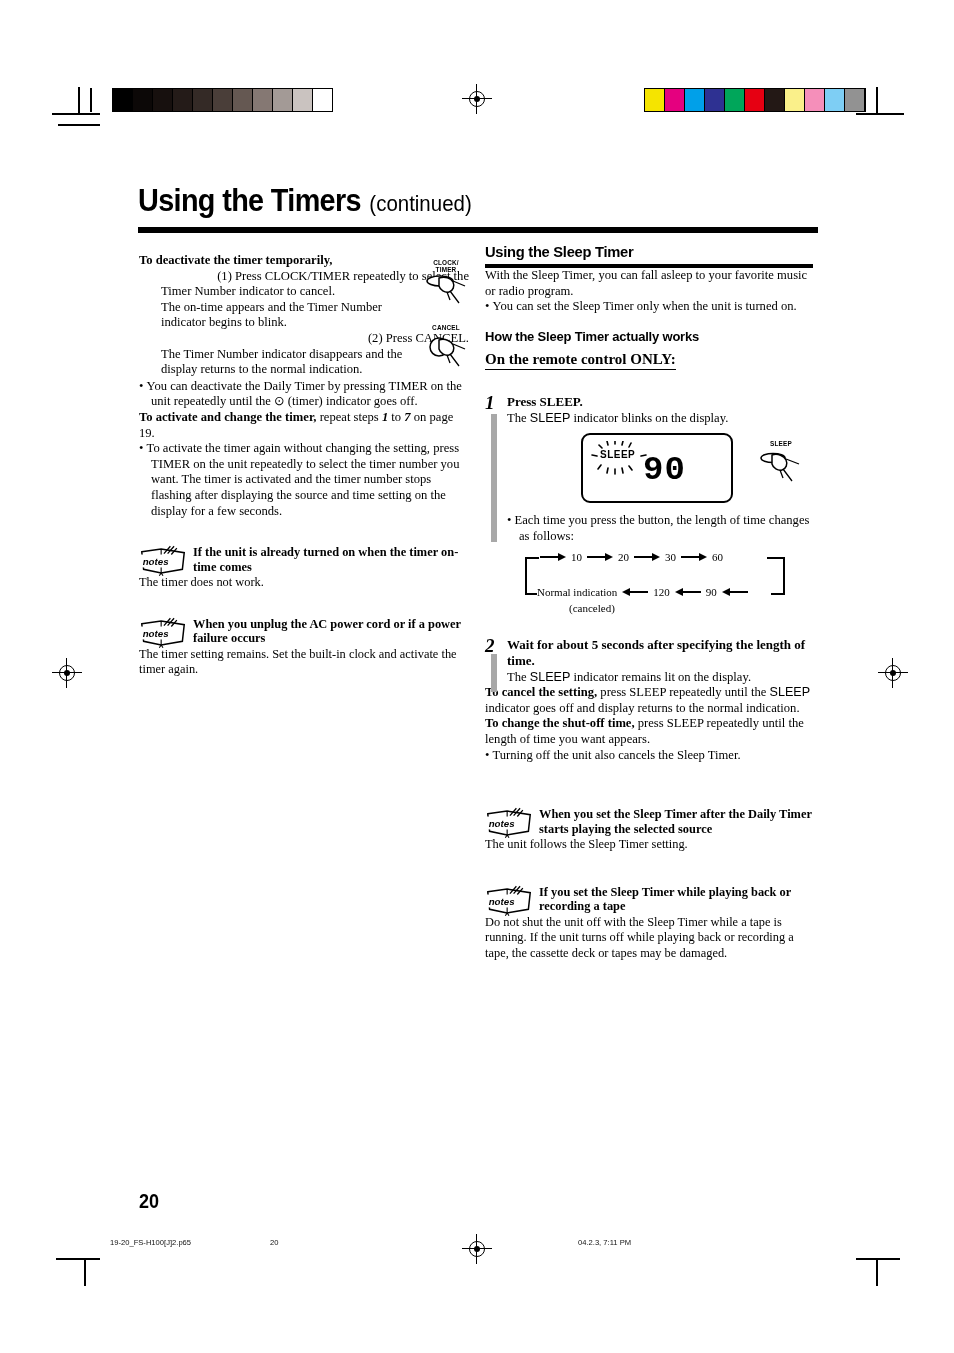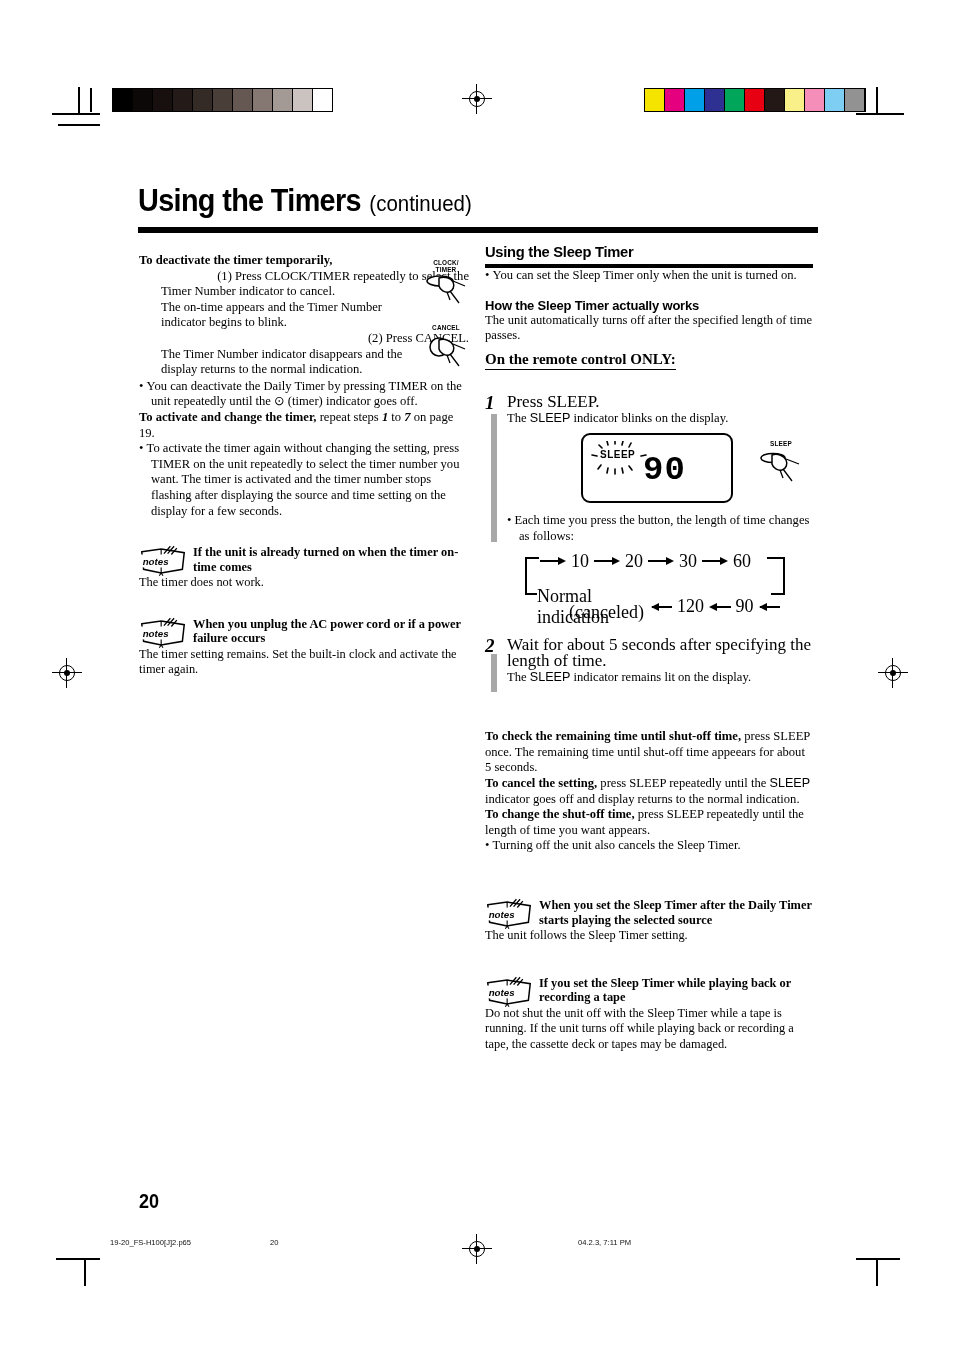--- a/index.html
+++ b/index.html
@@ -54,21 +54,21 @@
   .sechead-rule{height:4px;background:#000;margin-top:3px;}
   .subhead{font-family:"Liberation Sans",sans-serif;font-weight:bold;
            font-size:13px;letter-spacing:-0.2px;}
   .undersub{font-weight:bold;font-size:15px;display:inline-block;
             border-bottom:1.6px solid #000;padding-bottom:1px;}
 
   
   .step{position:relative;padding-left:22px;}
   .step .num{position:absolute;left:0;top:-2px;font-weight:bold;font-style:italic;
              font-size:19px;font-family:"Liberation Serif",serif;}
-  .step .head{font-weight:normal;font-size:17px;line-height:16px;margin-top:24px;}
+  .step .head{font-weight:bold;font-size:13px;line-height:16px;margin-top:24px;}
   .step .body{font-size:12.6px;line-height:15.6px;margin-top:1px;}
   .greybar{position:absolute;left:6px;width:6px;background:#a8a8a8;}
 
   
   .note{position:relative;padding-left:54px;min-height:30px;}
   .note .ic{position:absolute;left:0;top:0;width:48px;height:32px;}
   .note .nh{font-weight:bold;font-size:12.4px;line-height:14.6px;}
   .note .nb{font-size:12.4px;line-height:15.4px;margin-left:-54px;margin-top:1px;}
 
   
@@ -76,21 +76,21 @@
        margin:7px 0 0 74px;position:relative;background:#fff;}
   .lcd .sleeplab{position:absolute;left:17px;top:14px;
        font-family:"Liberation Sans",sans-serif;font-weight:bold;font-size:10px;
        letter-spacing:.5px;}
   .lcd .digits{position:absolute;left:60px;top:18px;
        font-family:"Liberation Mono",monospace;font-weight:bold;font-size:34px;
        line-height:34px;letter-spacing:1px;}
 
   
   .flow{position:relative;margin:6px 0 0 18px;width:260px;height:60px;
-        font-size:18px;}
+        font-size:11px;}
   .flow .row{position:absolute;display:flex;align-items:center;}
   .flow .v{font-family:"Liberation Serif",serif;}
   .arrow{display:inline-block;width:26px;height:8px;position:relative;margin:0 5px;}
   .arrow:before{content:"";position:absolute;left:0;top:3.2px;width:20px;height:2px;background:#000;}
   .arrow:after{content:"";position:absolute;right:0;top:0;border-left:8px solid #000;
                border-top:4px solid transparent;border-bottom:4px solid transparent;}
   .arrowL{display:inline-block;width:26px;height:8px;position:relative;margin:0 5px;}
   .arrowL:before{content:"";position:absolute;right:0;top:3.2px;width:20px;height:2px;background:#000;}
   .arrowL:after{content:"";position:absolute;left:0;top:0;border-right:8px solid #000;
                 border-top:4px solid transparent;border-bottom:4px solid transparent;}
@@ -260,26 +260,26 @@
       <path d="M30 10 L42 15 M27 20 L36 32" stroke="#000" stroke-width="1.3" fill="none"></path>
       <path d="M24 21 L27 29" stroke="#000" stroke-width="1.3" fill="none"></path>
     </svg>
   </div>
 
   <div class="colR">
 
     <div class="sechead">Using the Sleep Timer</div>
     <div class="sechead-rule"></div>
 
+    <div class="t mt10">With the Sleep Timer, you can fall asleep to your favorite music or radio program.</div>
     <div class="t bullet">
       <span>•&nbsp;</span><span>You can set the Sleep Timer only when the unit is turned on.</span>
     </div>
 
     <div class="subhead mt14">How the Sleep Timer actually works</div>
-    <div class="t">The unit automatically turns off after the specified length of time passes.</div>
 
     <div class="mt6">
       <span class="undersub">On the remote control ONLY:</span>
     </div>
 
     <div class="step mt10" style="position:relative;">
       <div class="num">1</div>
       <div class="greybar" style="top:20px;height:128px;"></div>
       <div class="head">Press SLEEP.</div>
       <div class="body">
@@ -345,24 +345,20 @@
 
     <div class="step" style="margin-top:26px;position:relative;">
       <div class="num">2</div>
       <div class="greybar" style="top:17px;height:38px;"></div>
       <div class="head">Wait for about 5 seconds after specifying the length of time.</div>
       <div class="body">
         <span>The </span><span class="sans">SLEEP</span><span> indicator remains lit on the display.</span>
       </div>
     </div>
 
-    <div class="t" style="margin-top:44px;">
-      <span class="b">To check the remaining time until shut-off time,</span>
-      <span>press SLEEP once. The remaining time until shut-off time appeears for about 5 seconds.</span>
-    </div>
 
     <div class="t mt14">
       <span class="b">To cancel the setting,</span>
       <span>press SLEEP repeatedly until the </span><span class="sans">SLEEP</span><span> indicator goes off and display returns to the normal indication.</span>
     </div>
 
     <div class="t mt14">
       <span class="b">To change the shut-off time,</span>
       <span>press SLEEP repeatedly until the length of time you want appears.</span>
     </div>

